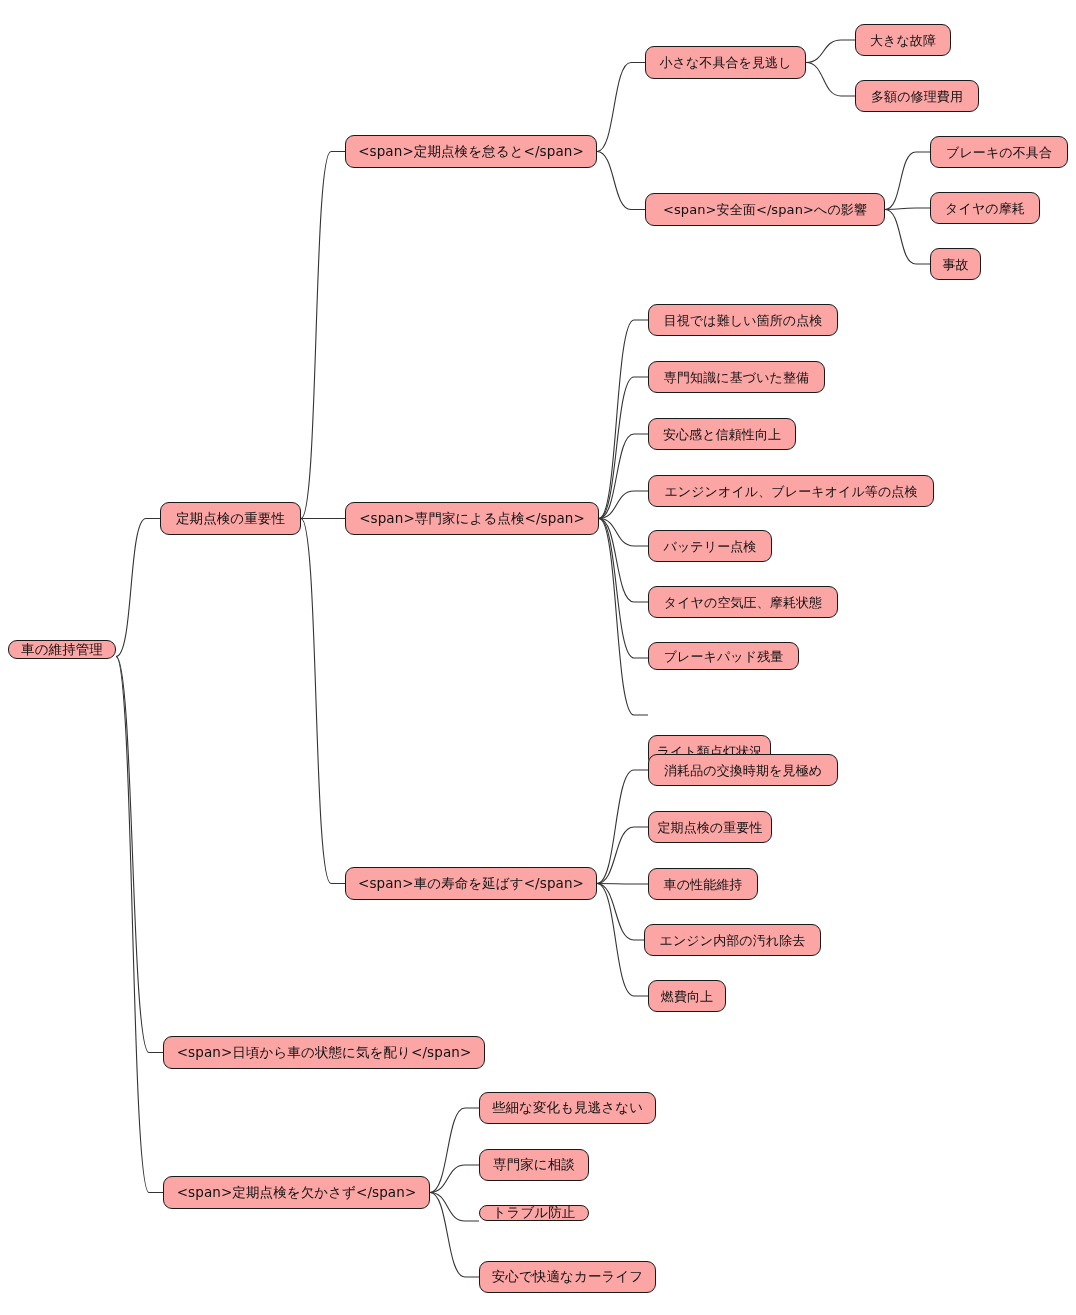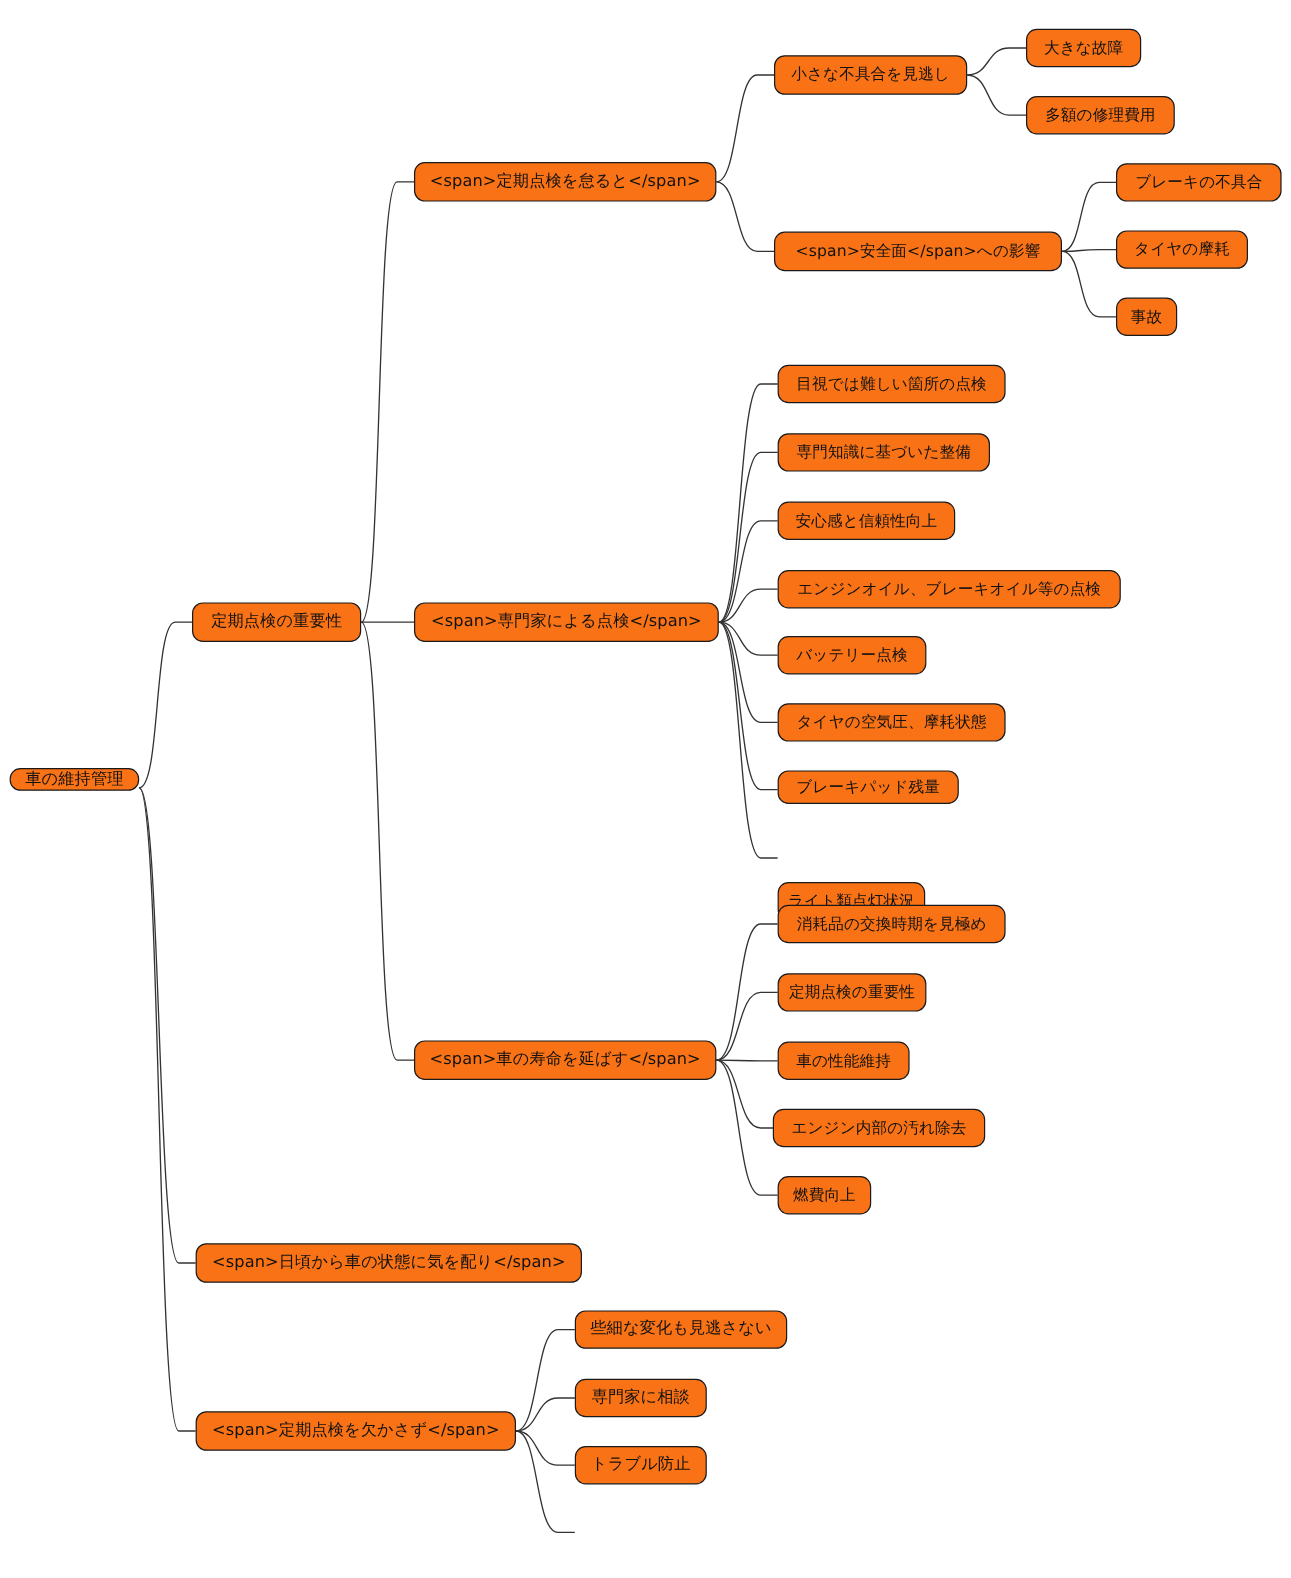--- a/index.html
+++ b/index.html
@@ -31,21 +31,21 @@
     top: 0;
     width: 1076px;
     height: 1315px;
   }
   .mm-node {
     position: absolute;
     box-sizing: border-box;
     display: flex;
     align-items: center;
     justify-content: center;
-    background: #f97316;
+    background: #fca5a5;
     border: 1.3px solid #1a1a1a;
     border-radius: 9px;
     color: #111111;
     font-size: 13.5px;
     line-height: 1;
     white-space: nowrap;
     padding: 5px 11px;
     height: 33px;
     letter-spacing: 0.1px;
   }
@@ -171,17 +171,20 @@
       </div>
       <div class="mm-node lvl3" style="left: 648px; top: 980px; width: 78px; height: 32px;">
         <span>燃費向上</span>
       </div>
       <div class="mm-node lvl2" style="left: 479px; top: 1092px; width: 177px; height: 32px;">
         <span>些細な変化も見逃さない</span>
       </div>
       <div class="mm-node lvl2" style="left: 479px; top: 1149px; width: 110px; height: 32px;">
         <span>専門家に相談</span>
       </div>
-      <div class="mm-node lvl2" style="left: 479px; top: 1205px; width: 110px; height: 32px;">
+      <div class="mm-node lvl2" style="left: 479px; top: 1205px; width: 110px; height: 16px;">
         <span>トラブル防止</span>
+      </div>
+      <div class="mm-node lvl2" style="left: 479px; top: 1261px; width: 177px; height: 32px;">
+        <span>安心で快適なカーライフ</span>
       </div>
     </div>
 </div>
 
 </body></html>

